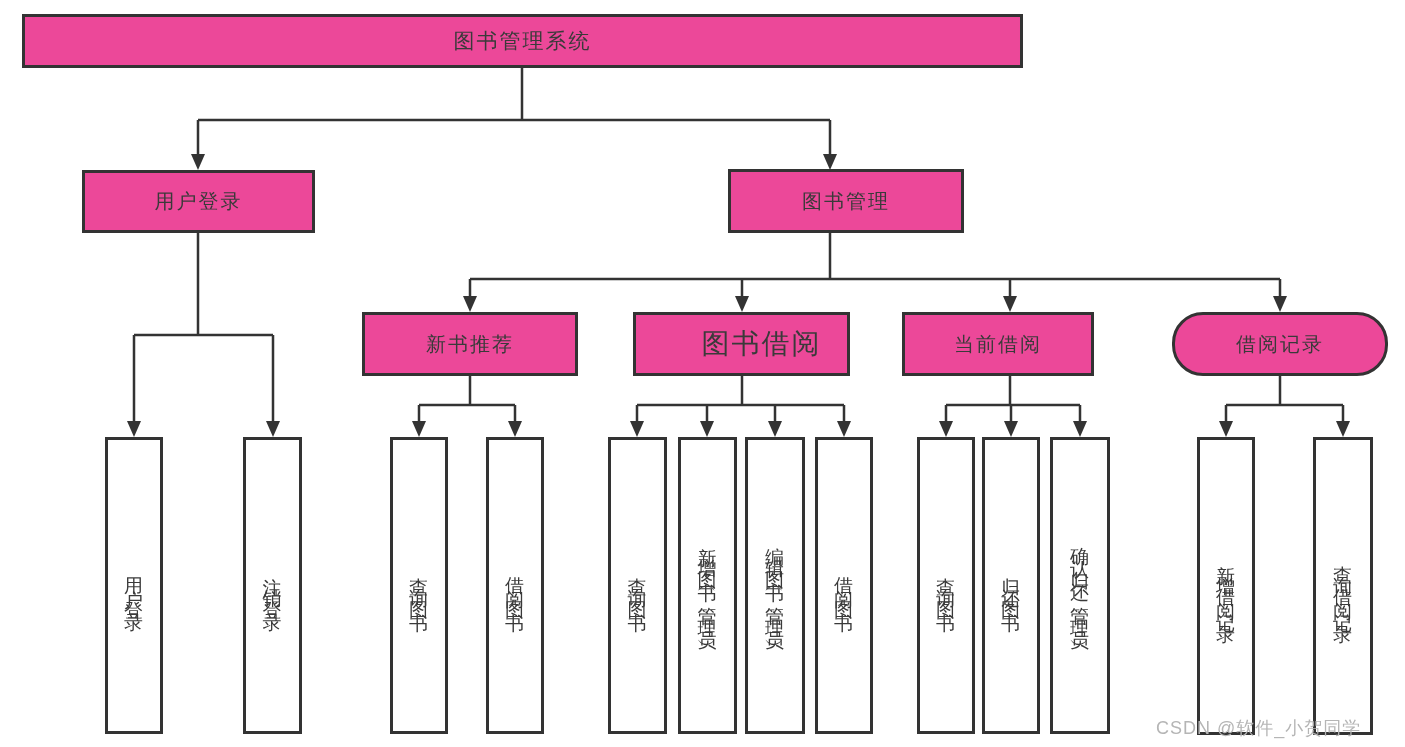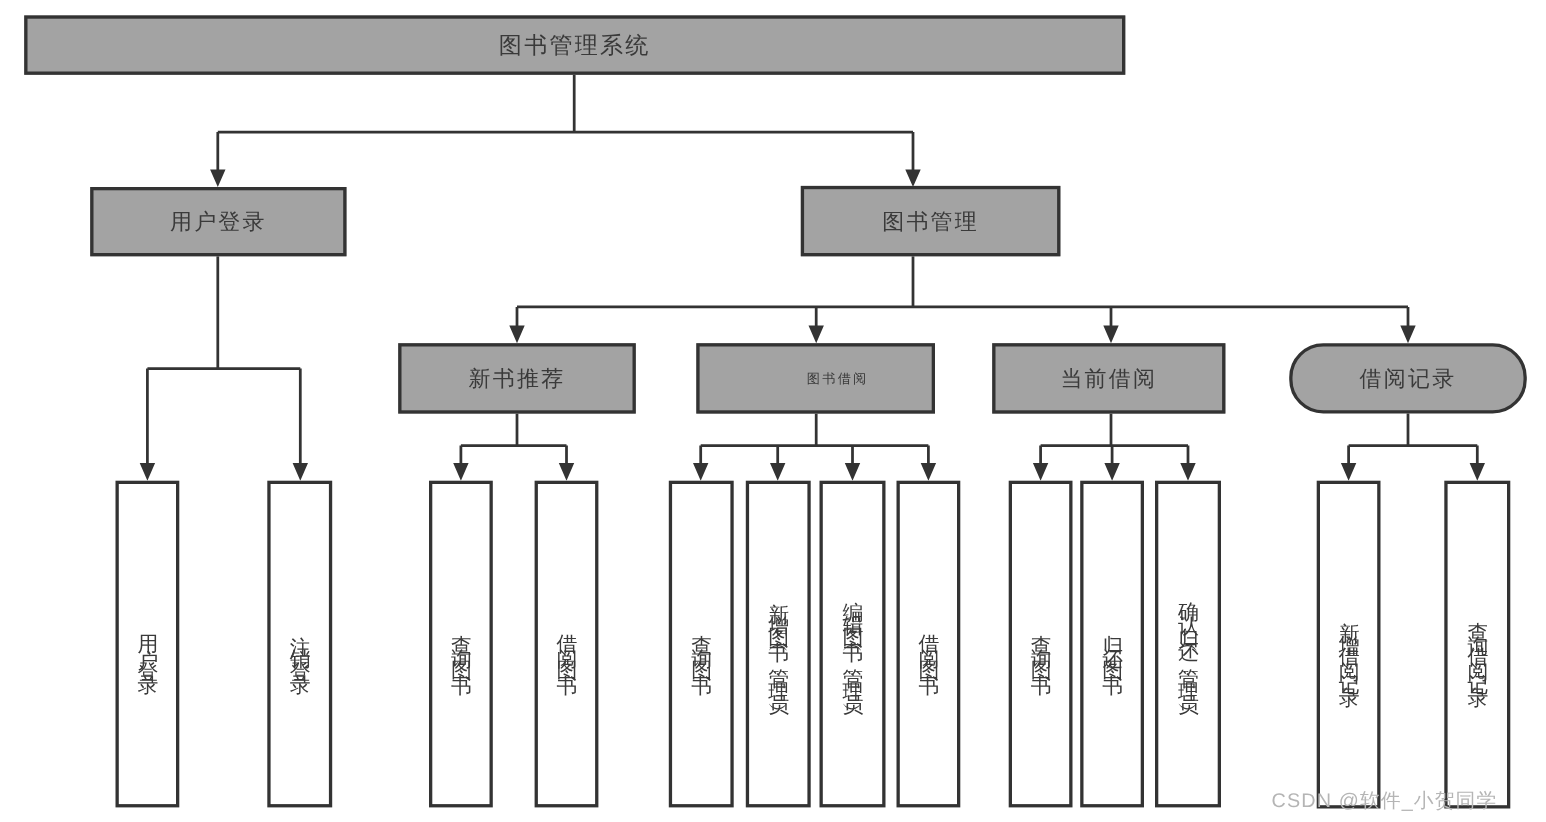--- a/index.html
+++ b/index.html
@@ -8,21 +8,21 @@
     width:1405px;height:747px;
     background:#ffffff;
     font-family:"Liberation Sans", sans-serif;
     overflow:hidden;
   }
   #connectors{position:absolute;left:0;top:0;width:1405px;height:747px;}
   .hbox{
     position:absolute;
     box-sizing:border-box;
     border:3px solid #333333;
-    background:#a3a3a3;
+    background:#ec4899;
     display:flex;align-items:center;justify-content:center;
     color:#3a3a3a;
     letter-spacing:2px;
     white-space:nowrap;
   }
   .vbox{
     position:absolute;
     box-sizing:border-box;
     border:3px solid #333333;
     background:#ffffff;
@@ -67,22 +67,22 @@
              M1073 421 L1087 421 L1080 437 Z M1219 421 L1233 421 L1226 437 Z
              M1336 421 L1350 421 L1343 437 Z" fill="#333333" stroke="none"></path>
   </svg>
 
   <div class="hbox" style="left:22px;top:14px;width:1001px;height:54px;font-size:21px;">图书管理系统</div>
 
   <div class="hbox" style="left:82px;top:170px;width:233px;height:63px;font-size:20px;">用户登录</div>
   <div class="hbox" style="left:712px;top:169px;width:236px;height:64px;font-size:20px;margin-left:16px;">图书管理</div>
 
   <div class="hbox" style="left:362px;top:312px;width:216px;height:64px;font-size:20px;">新书推荐</div>
-  <div class="hbox" style="left:633px;top:312px;width:217px;height:64px;font-size:12px;padding-left:40px;">图书借阅</div>
-  <div class="hbox" style="left:902px;top:312px;width:212px;height:64px;font-size:20px;">当前借阅</div>
+  <div class="hbox" style="left:633px;top:312px;width:217px;height:64px;font-size:28px;padding-left:40px;">图书借阅</div>
+  <div class="hbox" style="left:902px;top:312px;width:192px;height:64px;font-size:20px;">当前借阅</div>
   <div class="hbox" style="left:1172px;top:312px;width:216px;height:64px;font-size:20px;border-radius:31px;">借阅记录</div>
 
   <div class="vbox" style="left:105px;top:437px;width:58px;height:297px;">用户登录</div>
   <div class="vbox" style="left:243px;top:437px;width:59px;height:297px;">注销登录</div>
 
   <div class="vbox" style="left:390px;top:437px;width:58px;height:297px;">查询图书</div>
   <div class="vbox" style="left:486px;top:437px;width:58px;height:297px;">借阅图书</div>
 
   <div class="vbox" style="left:608px;top:437px;width:59px;height:297px;">查询图书</div>
   <div class="vbox" style="left:678px;top:437px;width:59px;height:297px;">新增图书（管理员）</div>

